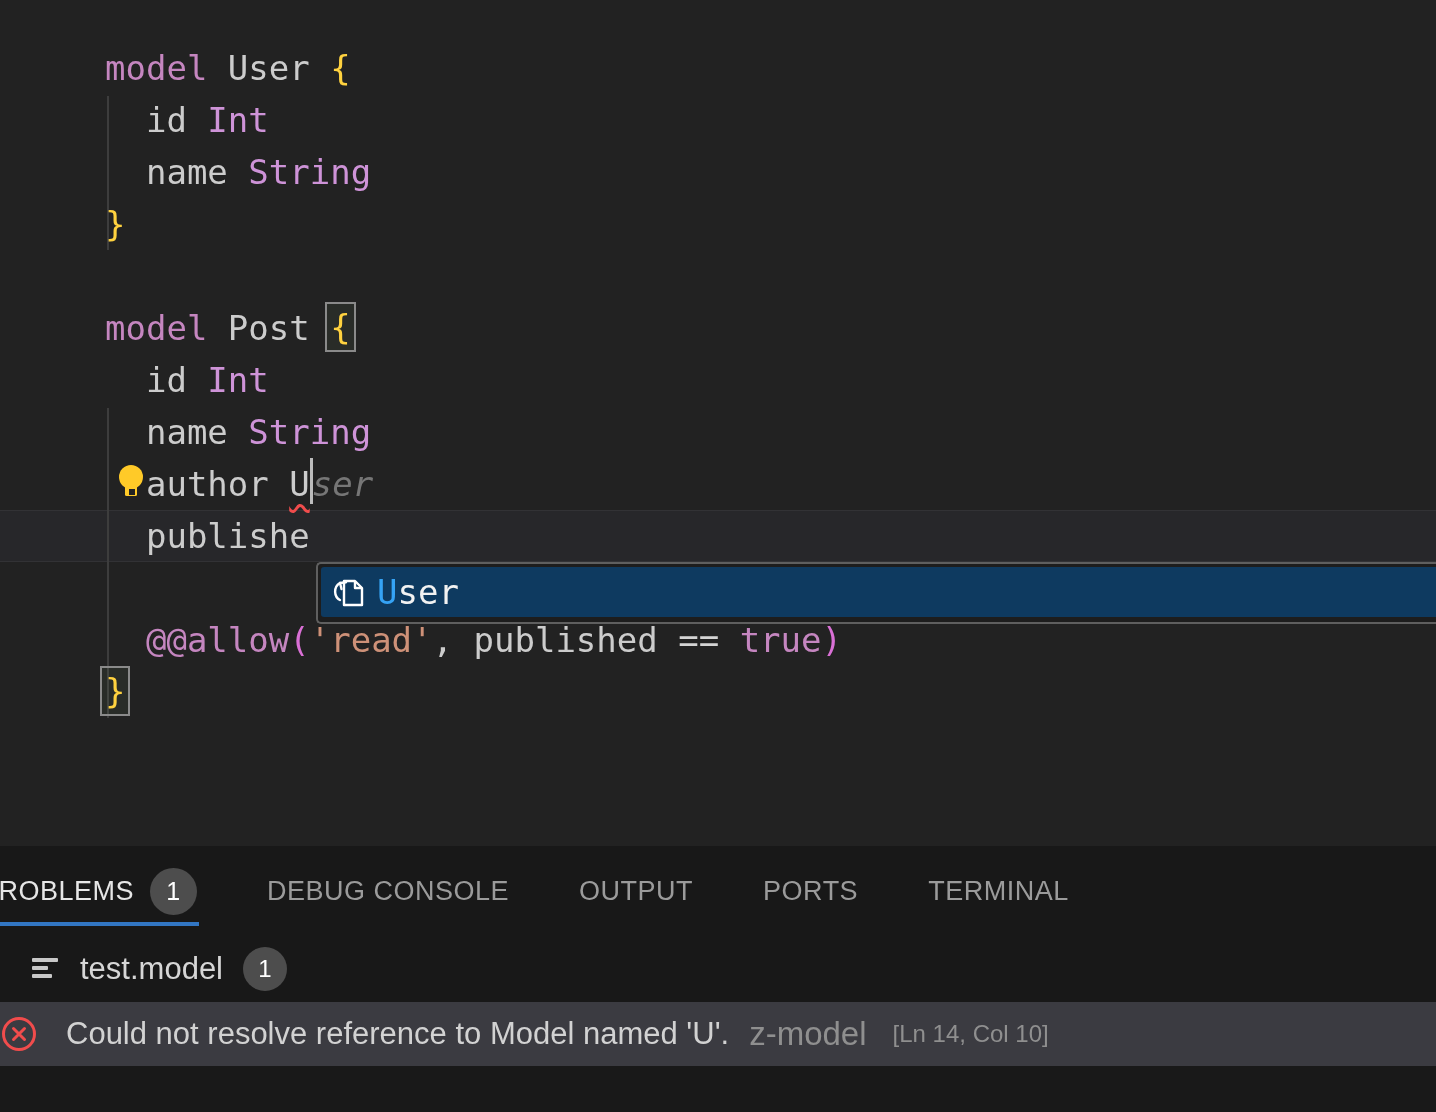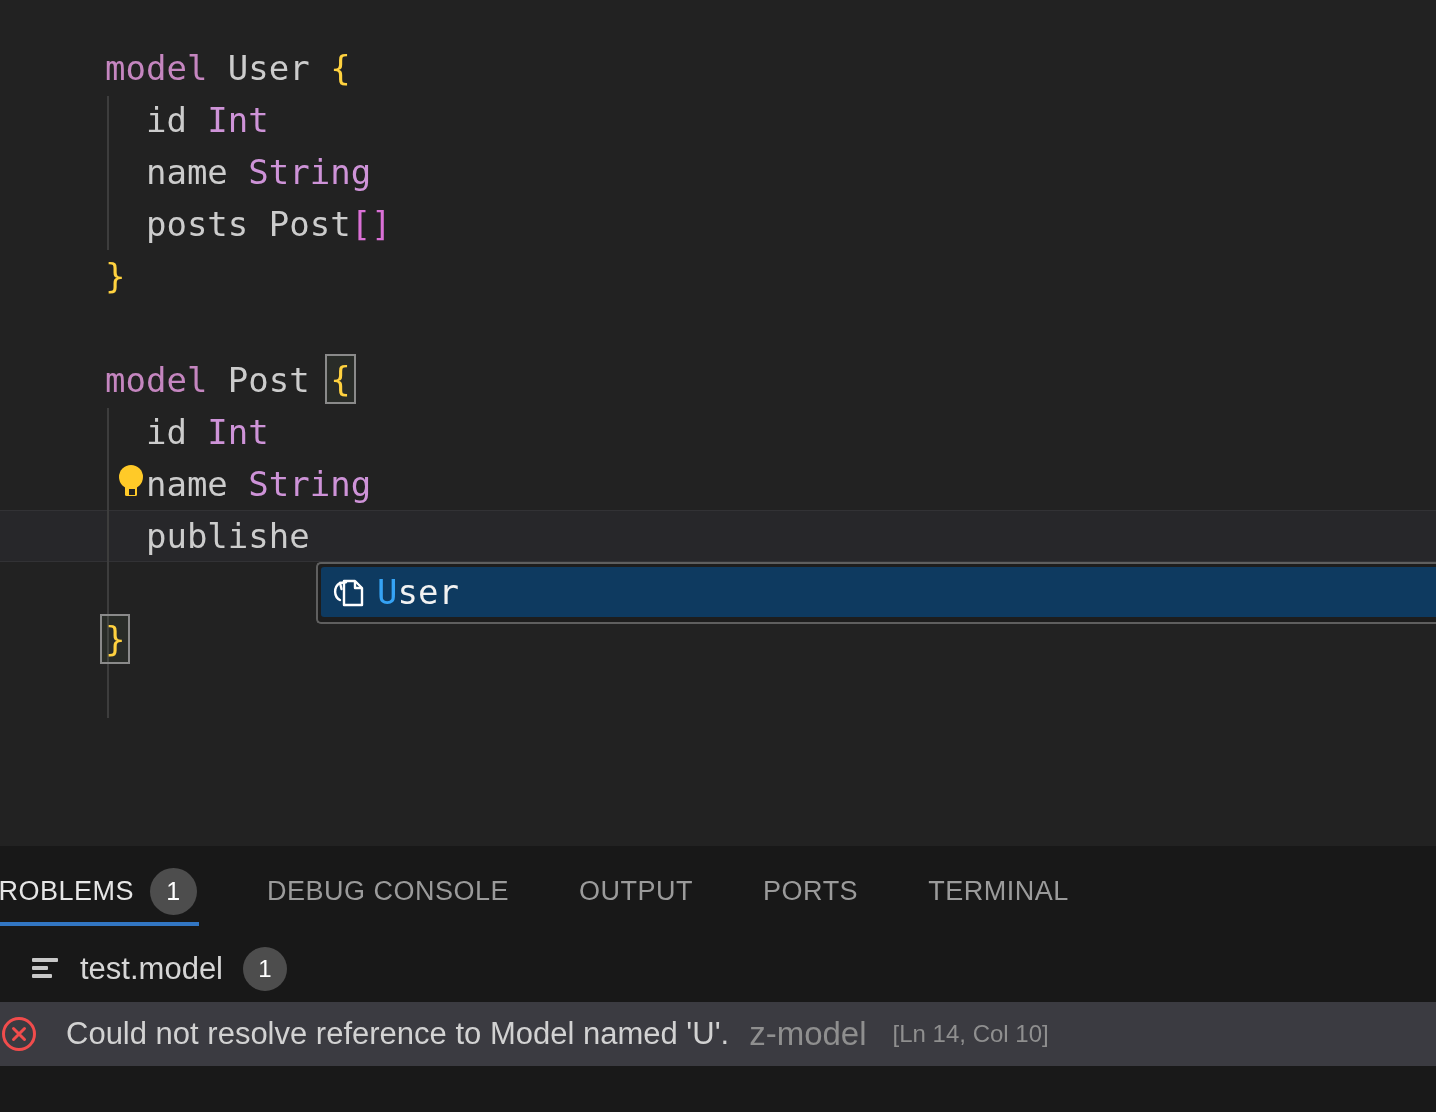--- a/index.html
+++ b/index.html
@@ -86,28 +86,29 @@
 
   <div class="editor">
     <div class="line-highlight"></div>
     <div class="indent-guide guide-1"></div>
     <div class="indent-guide guide-2"></div>
 
     <div class="code">
         <div class="code-line"><span class="tk kw">model</span><span class="tk pl"> User </span><span class="tk gold">{</span></div>
         <div class="code-line"><span class="tk pl">  id </span><span class="tk ty">Int</span></div>
         <div class="code-line"><span class="tk pl">  name </span><span class="tk ty">String</span></div>
-        <div class="code-line"><span class="tk pl">  posts Post</span><span class="tk orc">[]</span></div>
         <div class="code-line"><span class="tk gold">}</span></div>
         <div class="code-line"></div>
         <div class="code-line"><span class="tk kw">model</span><span class="tk pl"> Post </span><span class="tk gold match">{</span></div>
         <div class="code-line"><span class="tk pl">  id </span><span class="tk ty">Int</span></div>
         <div class="code-line"><span class="tk pl">  name </span><span class="tk ty">String</span></div>
+        <div class="code-line"><span class="tk pl">  author </span><span class="tk pl sq">U</span><span class="tk caret"></span><span class="tk ghost">ser</span></div>
         <div class="code-line"><span class="tk pl">  publishe</span></div>
         <div class="code-line"></div>
+        <div class="code-line"><span class="tk pl">  </span><span class="tk kw">@@allow</span><span class="tk orc">(</span><span class="tk str">'read'</span><span class="tk pl">, published </span><span class="tk op">==</span><span class="tk pl"> </span><span class="tk kw">true</span><span class="tk orc">)</span></div>
         <div class="code-line"><span class="tk gold match">}</span></div>
       </div>
 
     <svg class="lightbulb" viewBox="0 0 38 40">
       <circle cx="19" cy="14" r="12" fill="#FFCA28"></circle>
       <rect x="13" y="22" width="12" height="11" rx="1.5" fill="#FFCA28"></rect>
       <rect x="17" y="26" width="6" height="6" fill="#222222"></rect>
     </svg>
 
     <div class="suggest">

